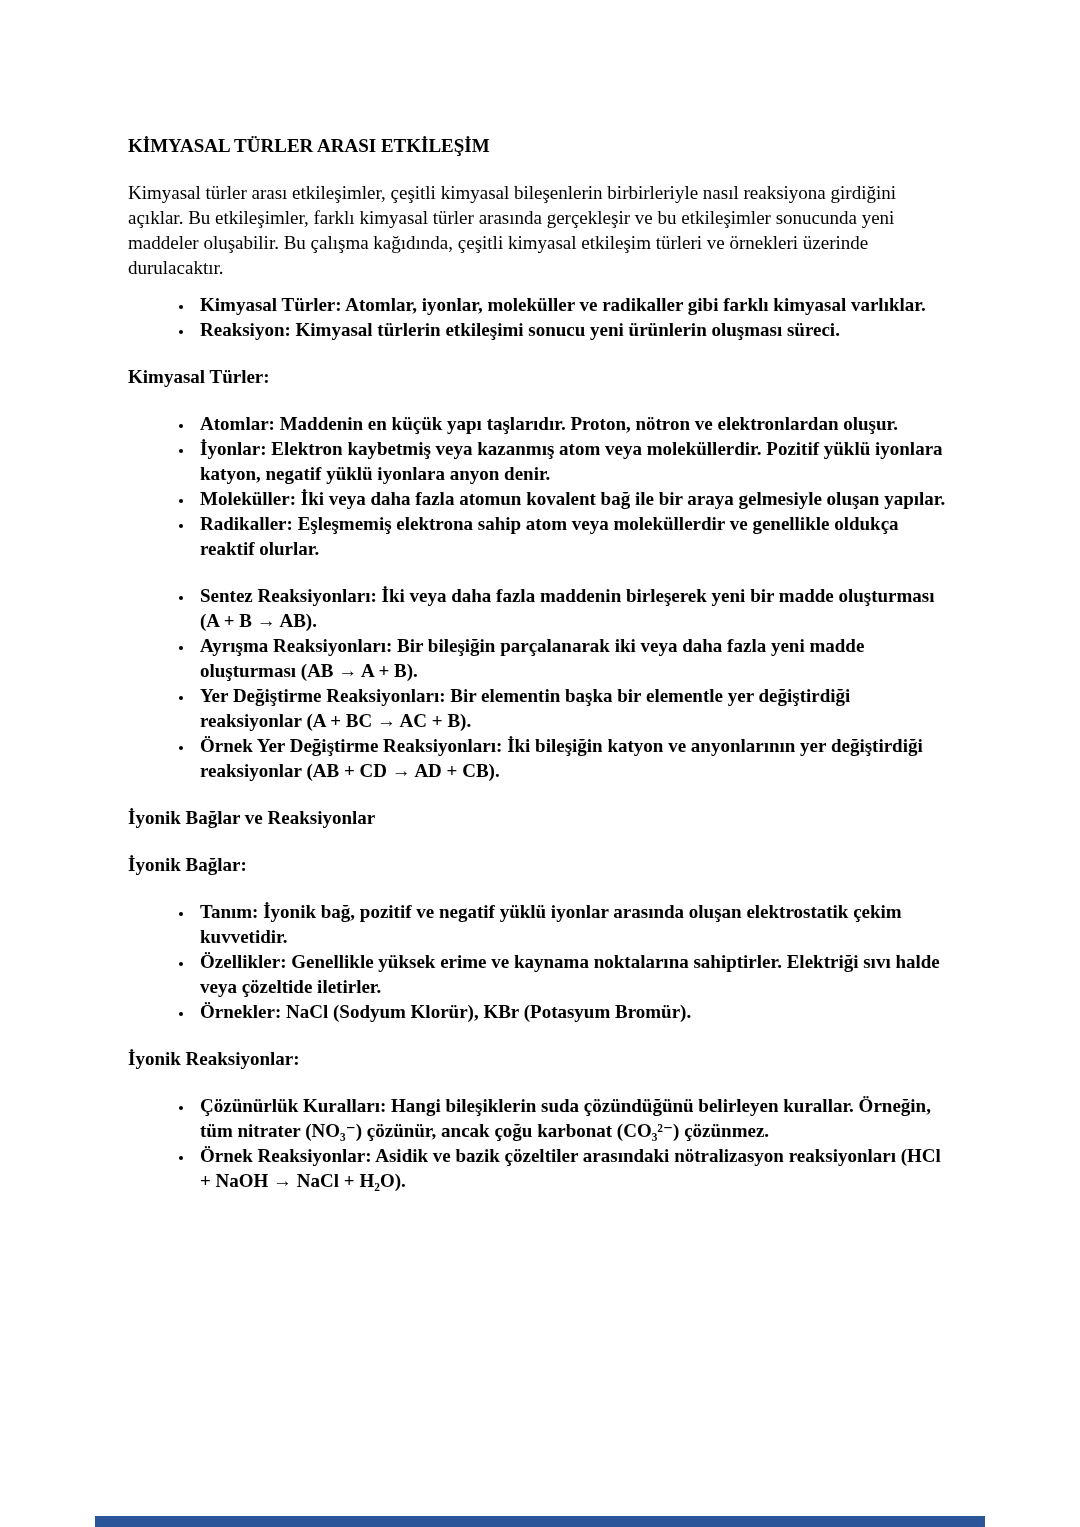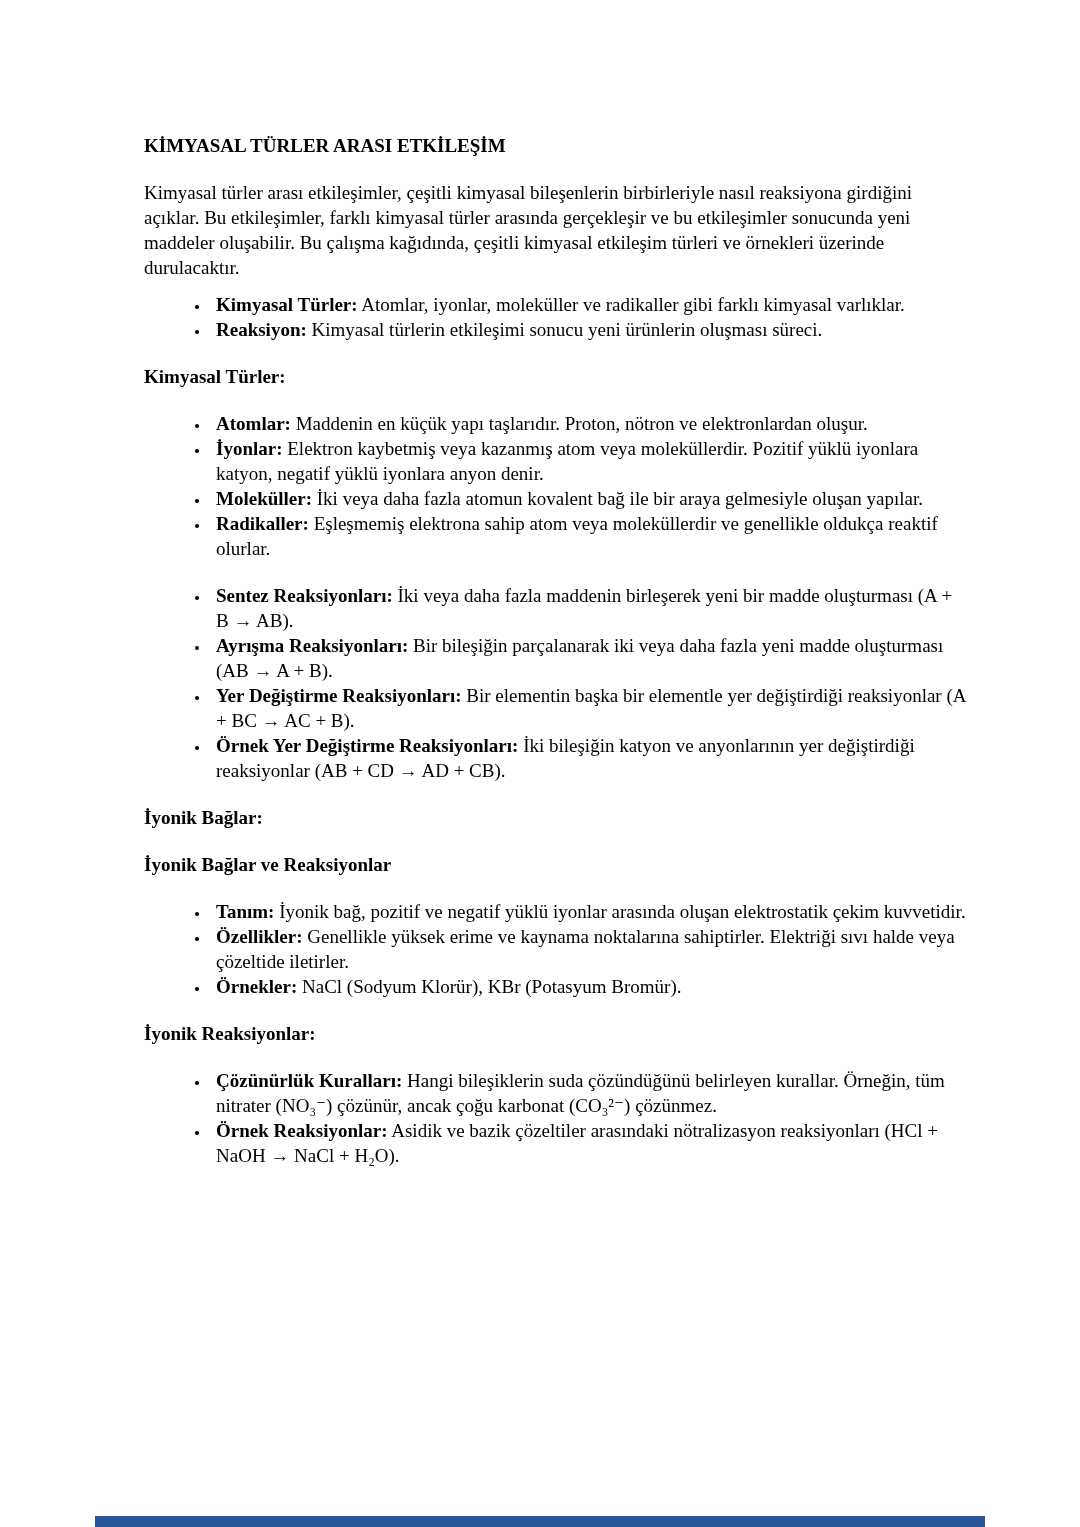--- a/index.html
+++ b/index.html
@@ -12,37 +12,38 @@
     font-family: "Liberation Serif", "DejaVu Serif", serif;
     font-size: 19px;
     line-height: 25px;
     color: #000000;
     position: relative;
     overflow: hidden;
   }
   .doc-content {
     position: absolute;
     top: 133px;
-    left: 144px;
+    left: 128px;
     width: 824px;
   }
   .para {
     margin-bottom: 12px;
   }
   .heading {
     font-weight: bold;
     margin-bottom: 22px;
   }
   ul.bullets {
     margin-bottom: 22px;
     padding-left: 66px;
     list-style: disc outside;
   }
   ul.bullets li {
     padding-left: 6px;
+    font-weight: bold;
   }
   ul.bullets li::marker {
     font-size: 0.7em;
   }
   .bottom-bar {
     position: absolute;
     bottom: 0;
     left: 95px;
     width: 890px;
     height: 11px;
@@ -65,22 +66,22 @@
         <li><strong>İyonlar:</strong><span> Elektron kaybetmiş veya kazanmış atom veya moleküllerdir. Pozitif yüklü iyonlara katyon, negatif yüklü iyonlara anyon denir.</span></li>
         <li><strong>Moleküller:</strong><span> İki veya daha fazla atomun kovalent bağ ile bir araya gelmesiyle oluşan yapılar.</span></li>
         <li><strong>Radikaller:</strong><span> Eşleşmemiş elektrona sahip atom veya moleküllerdir ve genellikle oldukça reaktif olurlar.</span></li>
       </ul>
       <ul class="bullets">
         <li><strong>Sentez Reaksiyonları:</strong><span> İki veya daha fazla maddenin birleşerek yeni bir madde oluşturması (A + B → AB).</span></li>
         <li><strong>Ayrışma Reaksiyonları:</strong><span> Bir bileşiğin parçalanarak iki veya daha fazla yeni madde oluşturması (AB → A + B).</span></li>
         <li><strong>Yer Değiştirme Reaksiyonları:</strong><span> Bir elementin başka bir elementle yer değiştirdiği reaksiyonlar (A + BC → AC + B).</span></li>
         <li><strong>Örnek Yer Değiştirme Reaksiyonları:</strong><span> İki bileşiğin katyon ve anyonlarının yer değiştirdiği reaksiyonlar (AB + CD → AD + CB).</span></li>
       </ul>
+      <p class="heading">İyonik Bağlar ve Reaksiyonlar</p>
       <p class="heading">İyonik Bağlar:</p>
-      <p class="heading">İyonik Bağlar ve Reaksiyonlar</p>
       <ul class="bullets">
         <li><strong>Tanım:</strong><span> İyonik bağ, pozitif ve negatif yüklü iyonlar arasında oluşan elektrostatik çekim kuvvetidir.</span></li>
         <li><strong>Özellikler:</strong><span> Genellikle yüksek erime ve kaynama noktalarına sahiptirler. Elektriği sıvı halde veya çözeltide iletirler.</span></li>
         <li><strong>Örnekler:</strong><span> NaCl (Sodyum Klorür), KBr (Potasyum Bromür).</span></li>
       </ul>
       <p class="heading">İyonik Reaksiyonlar:</p>
       <ul class="bullets">
         <li><strong>Çözünürlük Kuralları:</strong><span> Hangi bileşiklerin suda çözündüğünü belirleyen kurallar. Örneğin, tüm nitrater (NO₃⁻) çözünür, ancak çoğu karbonat (CO₃²⁻) çözünmez.</span></li>
         <li><strong>Örnek Reaksiyonlar:</strong><span> Asidik ve bazik çözeltiler arasındaki nötralizasyon reaksiyonları (HCl + NaOH → NaCl + H₂O).</span></li>
       </ul>

